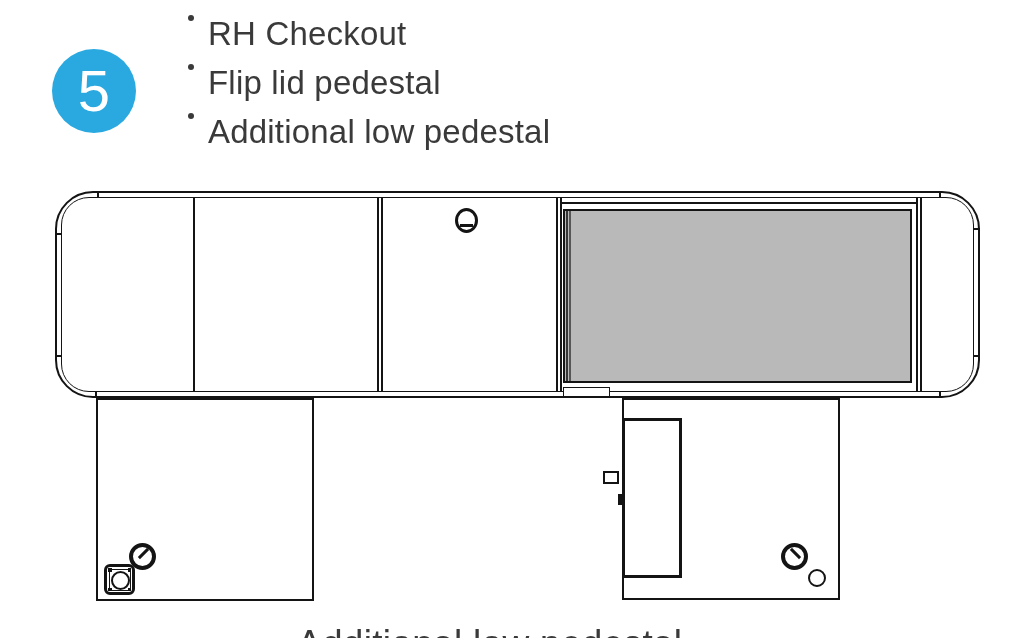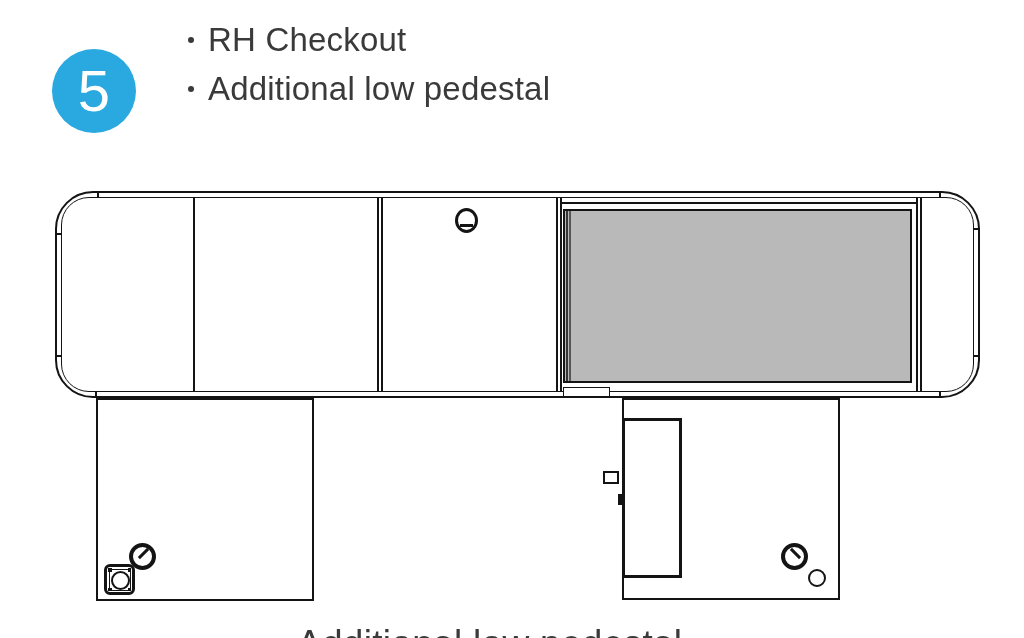--- a/index.html
+++ b/index.html
@@ -11,21 +11,21 @@
     position:relative;width:1024px;height:638px;background:#fff;
     overflow:hidden;font-family:"Liberation Sans", sans-serif;
   }
   
   .badge{
     position:absolute;left:52px;top:49px;width:84px;height:84px;border-radius:50%;
     display:flex;align-items:center;justify-content:center;
     color:#fff;font-size:58px;font-weight:300;line-height:1;
   }
   .bullets{position:absolute;left:188px;top:15px;}
-  .bullet-row{display:flex;align-items:center;height:49px;}
+  .bullet-row{display:flex;height:49px;}
   .dot{width:6px;height:6px;border-radius:50%;background:var(--text);margin-right:14px;flex:0 0 auto;}
   .bullet-label{font-size:33px;font-weight:300;color:var(--text);letter-spacing:.2px;white-space:nowrap;}
   
   .abs{position:absolute;box-sizing:border-box;}
   .vline{position:absolute;width:2px;background:var(--line);}
   .hline{position:absolute;height:2px;background:var(--line);}
   .thin{width:1.5px;}
   .thinh{height:1.5px;}
   .outline{position:absolute;box-sizing:border-box;border:2px solid var(--line);background:transparent;}
   .ring{position:absolute;box-sizing:border-box;border-radius:50%;border:3px solid var(--line);background:#fff;}
@@ -63,20 +63,24 @@
 <div class="page">
 
   <div class="badge" style="background-color: rgb(41, 169, 224);">
     <span>5</span>
   </div>
 
   <div class="bullets">
     <div class="bullet-row">
       <span class="dot"></span>
       <span class="bullet-label">RH Checkout</span>
+    </div>
+    <div class="bullet-row">
+      <span class="dot"></span>
+      <span class="bullet-label">Flip lid pedestal</span>
     </div>
     <div class="bullet-row">
       <span class="dot"></span>
       <span class="bullet-label">Additional low pedestal</span>
     </div>
   </div>
 
   <div>
 
     <div class="outline counter-outer"></div>

